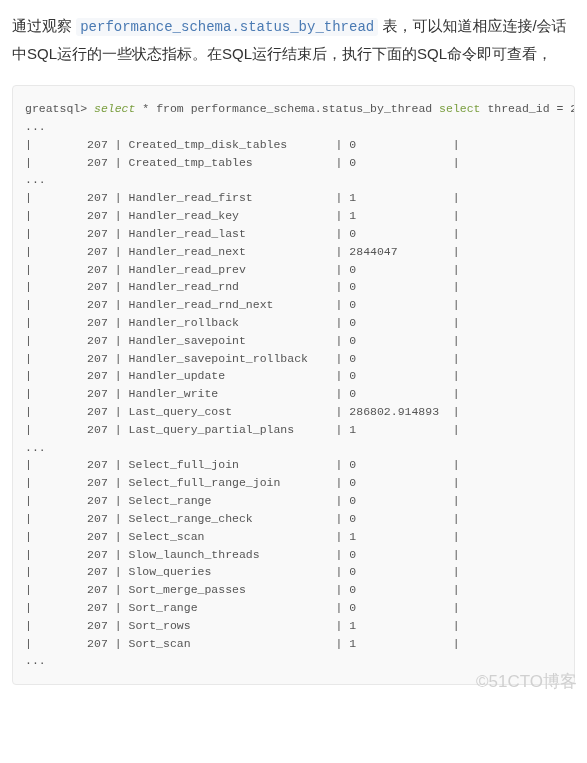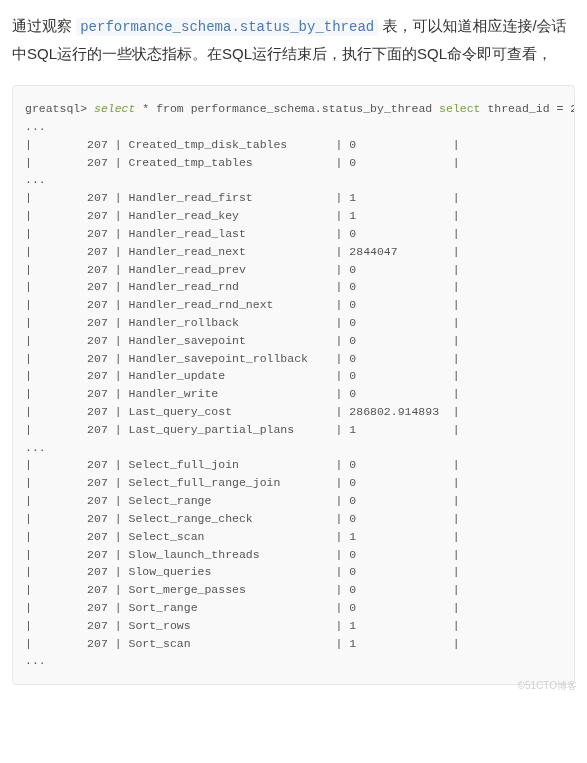--- a/index.html
+++ b/index.html
@@ -36,21 +36,21 @@
       white-space: pre;
       overflow-x: hidden;
     }
     .kw-select { color: #7a9e3f; font-style: italic; }
     .kw-where { color: #7a9e3f; }
     .watermark {
       position: absolute;
       right: 10px;
       bottom: 4px;
       color: #d0d0d0;
-      font-size: 10px;
+      font-size: 17px;
       font-weight: 300;
       pointer-events: none;
     }
   </style>
 </head>
 <body>
 
 <p class="intro">
   <span>通过观察 </span><code class="inline-code">performance_schema.status_by_thread</code><span> 表，可以知道相应连接/会话中SQL运行的一些状态指标。在SQL运行结束后，执行下面的SQL命令即可查看，</span>
 </p>

